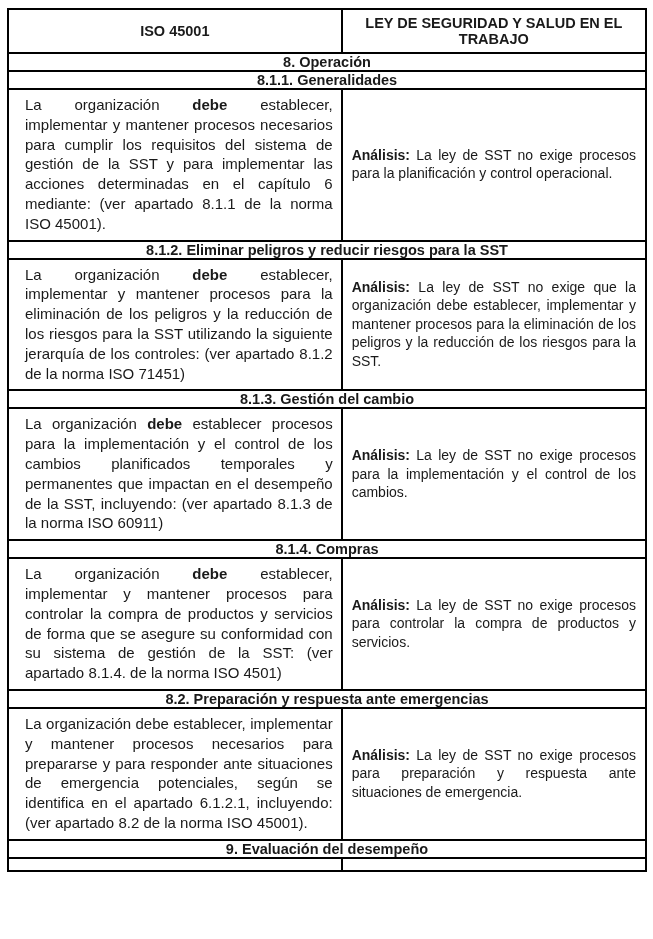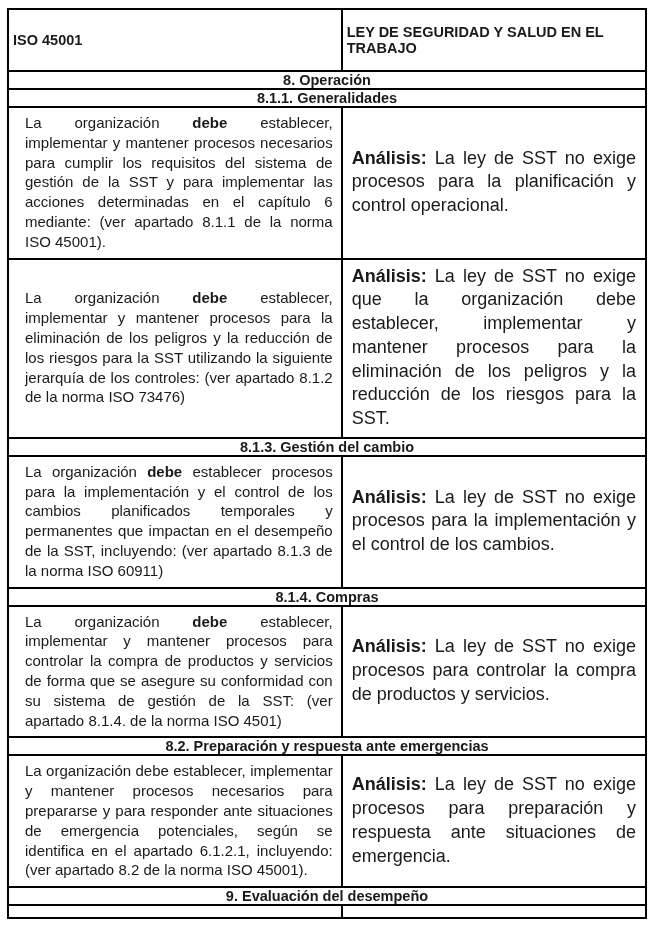--- a/index.html
+++ b/index.html
@@ -23,38 +23,38 @@
     border-collapse: collapse;
     table-layout: fixed;
   }
   th, td {
     border: 2px solid #000000;
     box-sizing: border-box;
   }
   th.col-head {
     font-size: 14.5px;
     font-weight: bold;
-    text-align: left;
-    padding: 14px 4px;
+    text-align: center;
+    padding: 5px 4px;
   }
   td.section {
     font-size: 14.5px;
     font-weight: bold;
     text-align: center;
     padding: 0 4px;
   }
   td.iso-cell {
     font-size: 15px;
     line-height: 1.32;
     text-align: justify;
     padding: 5px 8px 6px 16px;
     vertical-align: middle;
   }
   td.analysis-cell {
-    font-size: 18px;
+    font-size: 14px;
     line-height: 1.32;
     text-align: justify;
     padding: 5px 9px 6px 9px;
     vertical-align: middle;
   }
   .bold { font-weight: bold; }
 </style>
 </head>
 <body>
 
@@ -75,21 +75,24 @@
           <td class="section" colspan="2">8. Operación</td>
         </tr>
         <tr>
           <td class="section" colspan="2">8.1.1. Generalidades</td>
         </tr>
         <tr>
           <td class="iso-cell"><span>La organización </span><span class="bold">debe</span><span> establecer, implementar y mantener procesos necesarios para cumplir los requisitos del sistema de gestión de la SST y para implementar las acciones determinadas en el capítulo 6 mediante: (ver apartado 8.1.1 de la norma ISO 45001).</span></td>
           <td class="analysis-cell"><span class="bold">Análisis:</span><span> La ley de SST no exige procesos para la planificación y control operacional.</span></td>
         </tr>
         <tr>
-          <td class="iso-cell"><span>La organización </span><span class="bold">debe</span><span> establecer, implementar y mantener procesos para la eliminación de los peligros y la reducción de los riesgos para la SST utilizando la siguiente jerarquía de los controles: (ver apartado 8.1.2 de la norma ISO 73476)</span></td>
+          <td class="section" colspan="2">8.1.2. Eliminar peligros y reducir riesgos para la SST</td>
+        </tr>
+        <tr>
+          <td class="iso-cell"><span>La organización </span><span class="bold">debe</span><span> establecer, implementar y mantener procesos para la eliminación de los peligros y la reducción de los riesgos para la SST utilizando la siguiente jerarquía de los controles: (ver apartado 8.1.2 de la norma ISO 71451)</span></td>
           <td class="analysis-cell"><span class="bold">Análisis:</span><span> La ley de SST no exige que la organización debe establecer, implementar y mantener procesos para la eliminación de los peligros y la reducción de los riesgos para la SST.</span></td>
         </tr>
         <tr>
           <td class="section" colspan="2">8.1.3. Gestión del cambio</td>
         </tr>
         <tr>
           <td class="iso-cell"><span>La organización </span><span class="bold">debe</span><span> establecer procesos para la implementación y el control de los cambios planificados temporales y permanentes que impactan en el desempeño de la SST, incluyendo: (ver apartado 8.1.3 de la norma ISO 60911)</span></td>
           <td class="analysis-cell"><span class="bold">Análisis:</span><span> La ley de SST no exige procesos para la implementación y el control de los cambios.</span></td>
         </tr>
         <tr>

